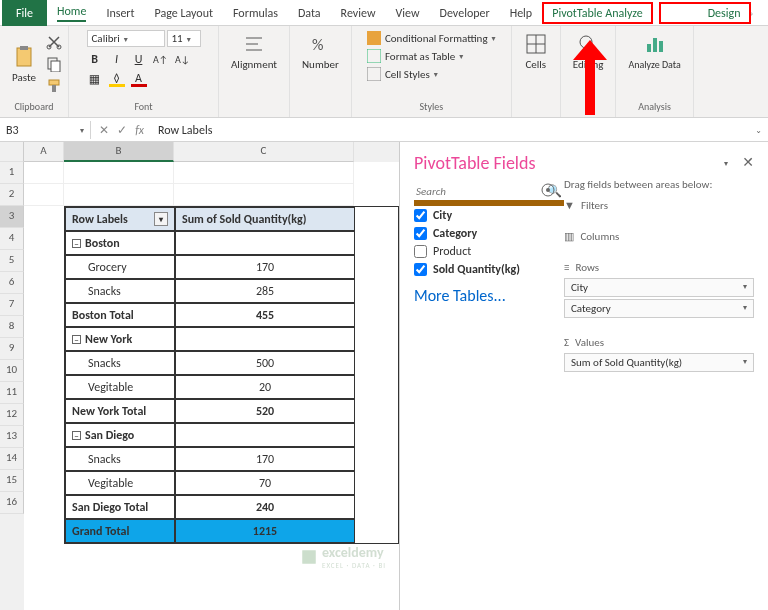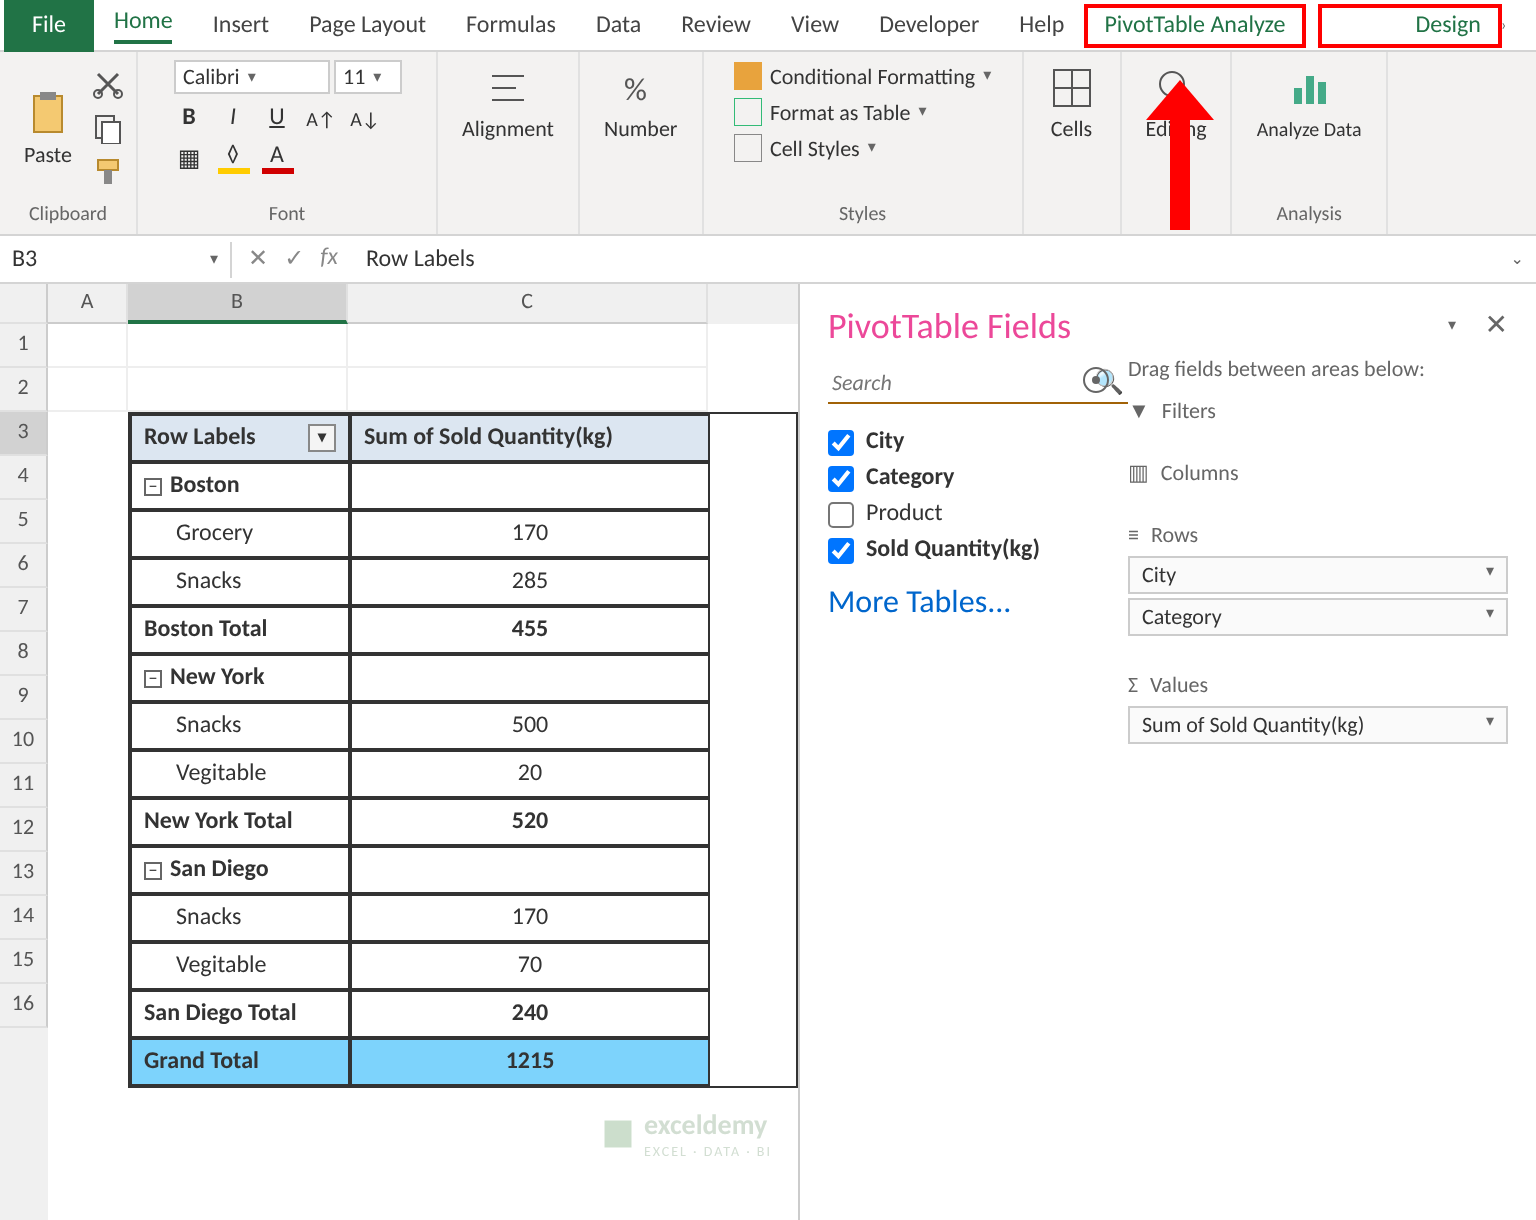--- a/index.html
+++ b/index.html
@@ -26,21 +26,21 @@
 .small-ico { width: 16px; height: 16px; }
 .font-row { display: flex; gap: 2px; align-items: flex-start; }
 .font-sel { border: 1px solid #ccc; background: #fff; padding: 1px 4px; font-size: 11px; display: flex; align-items: center; gap: 4px; }
 .btn-row { display: flex; gap: 6px; align-items: center; }
 .btn-row span { width: 16px; height: 16px; display: inline-flex; align-items: center; justify-content: center; font-size: 12px; }
 .styles-body { display: flex; flex-direction: column; gap: 2px; font-size: 11px; }
 .styles-body div { padding: 1px 2px; display: flex; align-items: center; gap: 4px; }
 
 
 .fbar { display: flex; align-items: center; height: 24px; border-bottom: 1px solid #d4d4d4; }
-.namebox { width: 116px; border-right: 1px solid #d4d4d4; padding: 2px 6px; display: flex; align-items: center; justify-content: space-between; }
+.namebox { width: 91px; border-right: 1px solid #d4d4d4; padding: 2px 6px; display: flex; align-items: center; justify-content: space-between; }
 .fx-btns { display: flex; gap: 8px; padding: 0 8px; color: #888; }
 .fx-input { flex: 1; padding: 2px 6px; }
 
 
 .main { display: flex; height: 468px; }
 .sheet { width: 400px; border-right: 1px solid #ccc; display: flex; }
 .rowhdrs { width: 24px; background: #f0f0f0; }
 .rowhdrs div { height: 22px; border-bottom: 1px solid #e0e0e0; border-right: 1px solid #ccc; text-align: center; font-size: 11px; color: #555; padding-top: 3px; }
 .rowhdrs div.sel { background: #d2d2d2; }
 .gridcol { flex: 1; }
@@ -55,48 +55,48 @@
 .cells .cA { width: 40px; }
 .cells .cB { width: 110px; }
 .cells .cC { width: 180px; text-align: center; }
 .pt-table { border: 1.5px solid #333; }
 .pt-row { display: flex; }
 .pt-row > div { border: 1px solid #333; padding: 4px 6px; font-size: 12px; }
 .pt-b { width: 110px; }
 .pt-c { width: 180px; text-align: center; }
 .pt-hdr { background: #dce6f1; font-weight: bold; display: flex; justify-content: space-between; align-items: center; }
 .pt-bold { font-weight: bold; }
-.pt-grand { background: #7dd3fc; font-weight: bold; }
+.pt-grand { background: #0ea5e9; font-weight: bold; }
 .rowhdrs .spacer { height: 20px; }
 .expand-box { width: 9px; height: 9px; border: 1px solid #666; display: inline-flex; align-items: center; justify-content: center; font-size: 9px; line-height: 7px; margin-right: 4px; }
 .filter-btn { width: 14px; height: 14px; border: 1px solid #888; background: #f4f4f4; display: inline-flex; align-items: center; justify-content: center; font-size: 8px; }
 
 
 .pane { flex: 1; padding: 10px 14px; background: #fff; position: relative; }
 .pane h2 { font-size: 18px; font-weight: 400; color: #ec4899; margin-bottom: 8px; }
 .pane-close { position: absolute; top: 12px; right: 14px; font-size: 14px; color: #666; }
 .pane-gear { position: absolute; top: 38px; right: 210px; }
 .pane-sub { font-size: 11px; color: #666; width: 130px; margin-bottom: 8px; }
-.search { display: flex; border-bottom: 1px solid #a16207; width: 150px; padding: 2px; margin-bottom: 10px; }
+.search { display: flex; border-bottom: 6px solid #a16207; width: 150px; padding: 2px; }
 .search input { border: none; outline: none; flex: 1; font-size: 11px; font-style: italic; color: #999; }
 .field-list { margin-bottom: 8px; }
 .field-list label { display: flex; align-items: center; gap: 6px; font-size: 12px; padding: 2px 0; }
 .field-list .bold { font-weight: bold; }
 .more-tables { color: #0066cc; font-size: 16px; margin-top: 2px; }
 .areas { position: absolute; top: 36px; right: 14px; width: 190px; }
 .areas-label { font-size: 11px; color: #666; margin-bottom: 8px; }
 .area { margin-bottom: 18px; }
 .area-hdr { font-size: 11px; color: #666; display: flex; align-items: center; gap: 6px; margin-bottom: 4px; }
 .area-box { border: 1px solid #ccc; background: #fafafa; padding: 2px 6px; font-size: 11px; display: flex; justify-content: space-between; margin-bottom: 2px; }
 
 
 .arrow { position: absolute; top: 40px; left: 565px; pointer-events: none; }
 
 
-.watermark { position: absolute; bottom: 30px; left: 300px; font-size: 14px; color: rgba(180,200,180,0.6); display: flex; align-items: center; gap: 4px; }
+.watermark { position: absolute; bottom: 40px; left: 300px; font-size: 14px; color: rgba(180,200,180,0.6); display: flex; align-items: center; gap: 4px; }
 .watermark svg { width: 18px; height: 18px; opacity: 0.5; }
 
 .chev { font-size: 8px; color: #666; }
 </style>
 </head>
 <body>
 
 <div class="tabs">
   <div class="tab-file">File</div>
   <div class="tab active"><span>Home</span></div>

